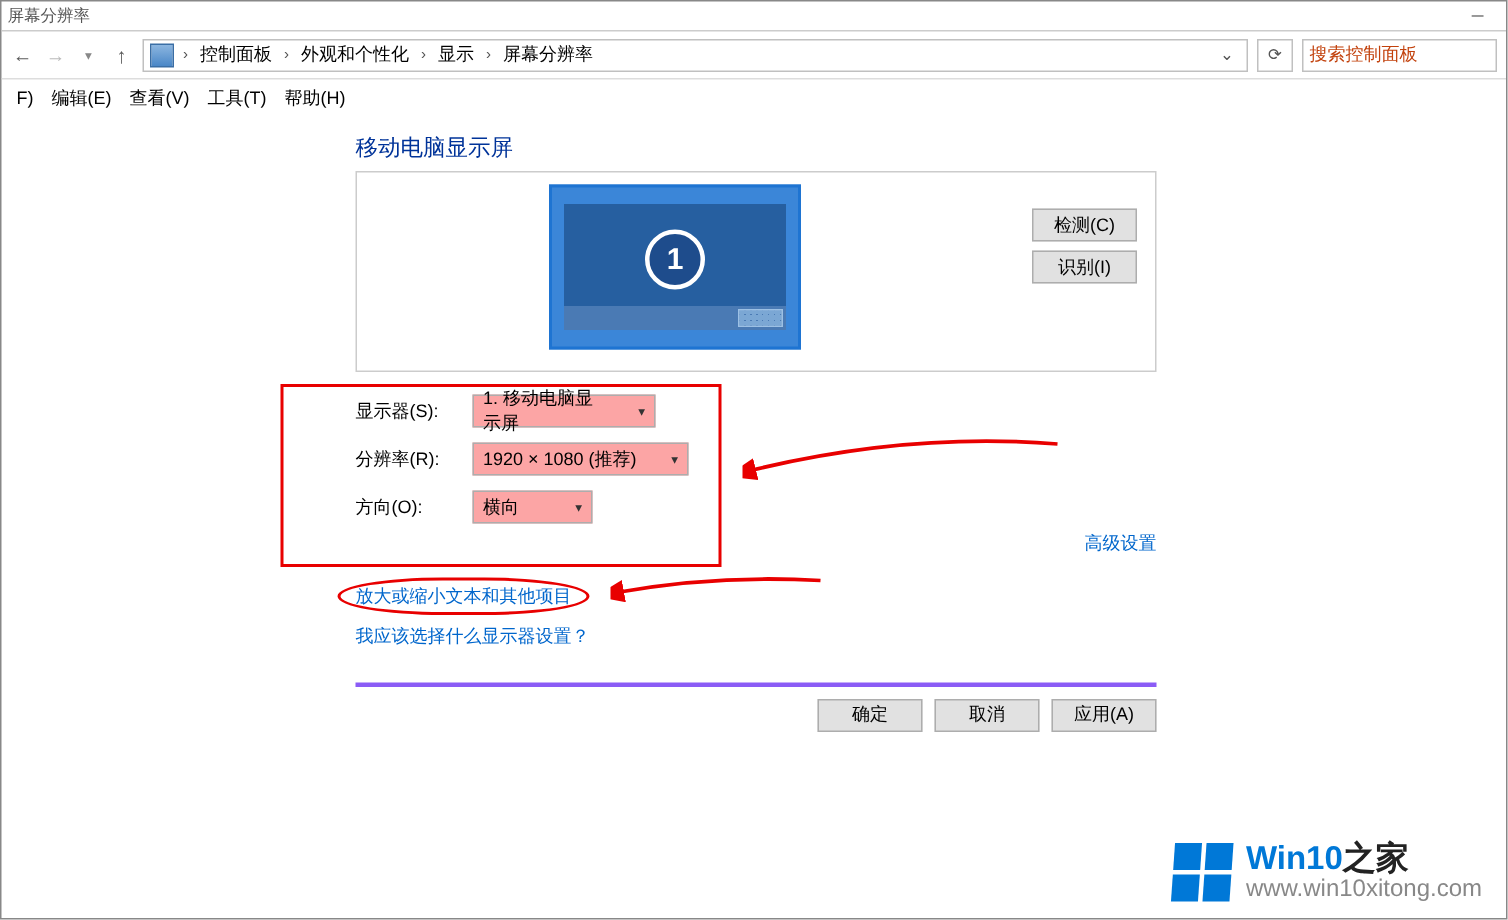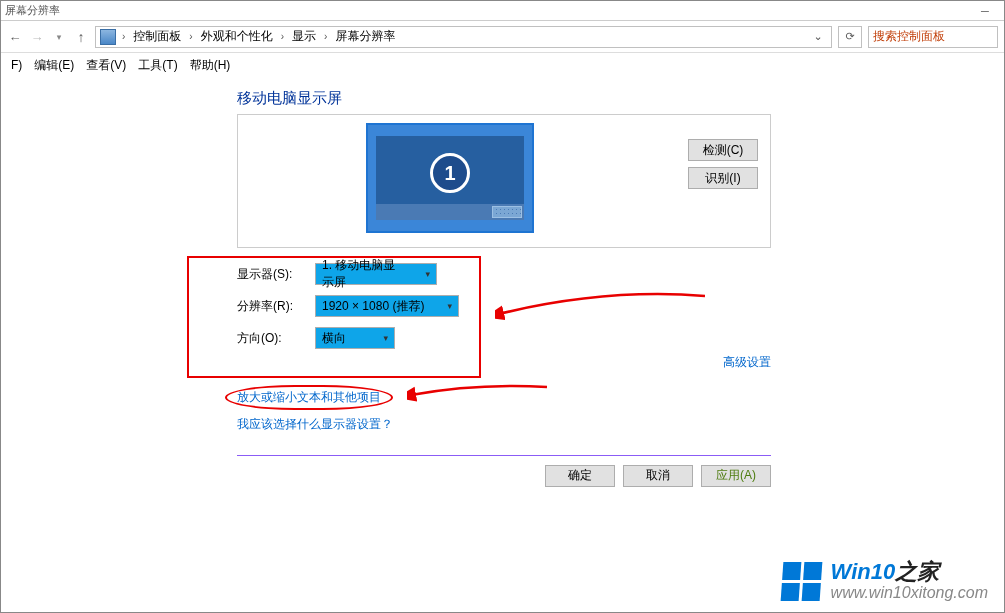--- a/index.html
+++ b/index.html
@@ -147,21 +147,21 @@
   .red-box{
     position:absolute;
     left:-50px; top:-2px;
     width:294px; height:122px;
     border:2.5px solid #e80000;
     pointer-events:none;
   }
   .form-row{display:flex;align-items:center;height:32px;gap:14px;}
   .form-label{width:64px;}
   .combo{
-    height:22px;border:1px solid #adadad;background:#0ea5e9;
+    height:22px;border:1px solid #adadad;background:#fca5a5;
     display:flex;align-items:center;padding:0 6px;gap:20px;
     font-size:12px;
     justify-content:flex-end;
   }
   .combo .caret{margin-left:auto;font-size:9px;color:#333;}
   .combo.c1{width:122px;}
   .combo.c2{width:144px;}
   .combo.c3{width:80px;}
   .adv-link{ text-align:right; width:534px; }
   .link{color:#0066cc; cursor:pointer;}
@@ -177,36 +177,36 @@
     border-radius:50%/60%;
     pointer-events:none;
   }
   .arrow-svg{position:absolute;pointer-events:none;}
   .action-bar{
     position:absolute;
     left:236px;
     width:534px;
     top: 454px;
     height:40px;
-    border-top:1px solid #8b5cf6;
+    border-top:3px solid #8b5cf6;
     display:flex;
     align-items:center;
     justify-content:flex-end;
     gap:8px;
   }
   .win-btn.primary{background:#e1e1e1;}
-  .win-btn.disabled{color:#4d7c0f;}
+  .win-btn.disabled{color:#000000;}
   .watermark{
     position:absolute;
     right:16px; bottom:10px;
     display:flex; align-items:center; gap:10px;
   }
   .win-logo{display:grid;grid-template-columns:18px 18px;grid-template-rows:18px 18px;gap:3px;transform:skewX(-4deg);}
   .win-logo div{background:#0078d7;}
-  .wm-text{line-height:1.1;font-style:italic;}
+  .wm-text{line-height:1.1;}
   .wm-title{font-size:22px;font-weight:700;color:#222;}
   .wm-title span{color:#0078d7;}
   .wm-url{font-size:16px;color:#888;}
 </style>
 </head>
 <body>
 
 <div class="titlebar">
   <span>屏幕分辨率</span>
   <span class="spacer"></span>

